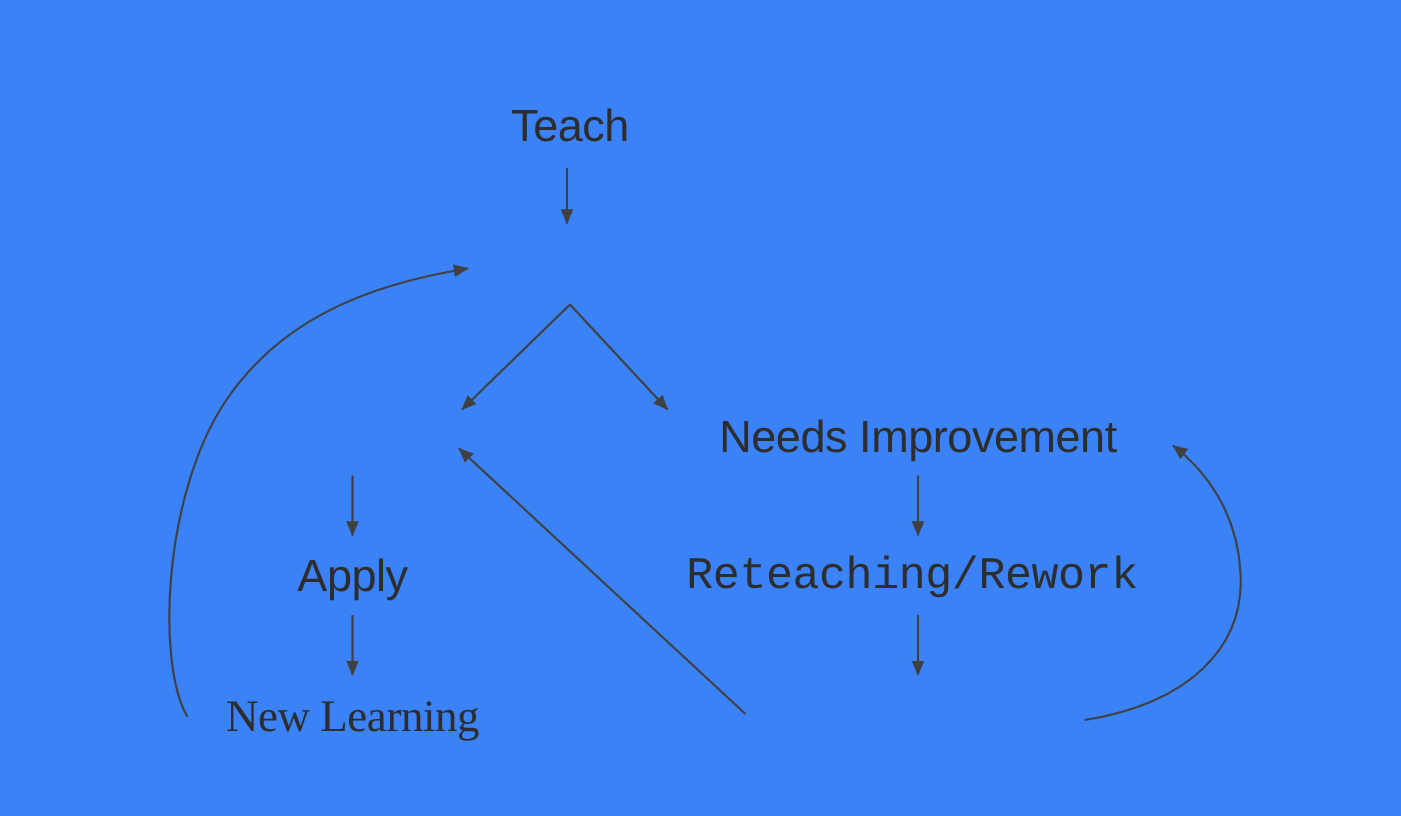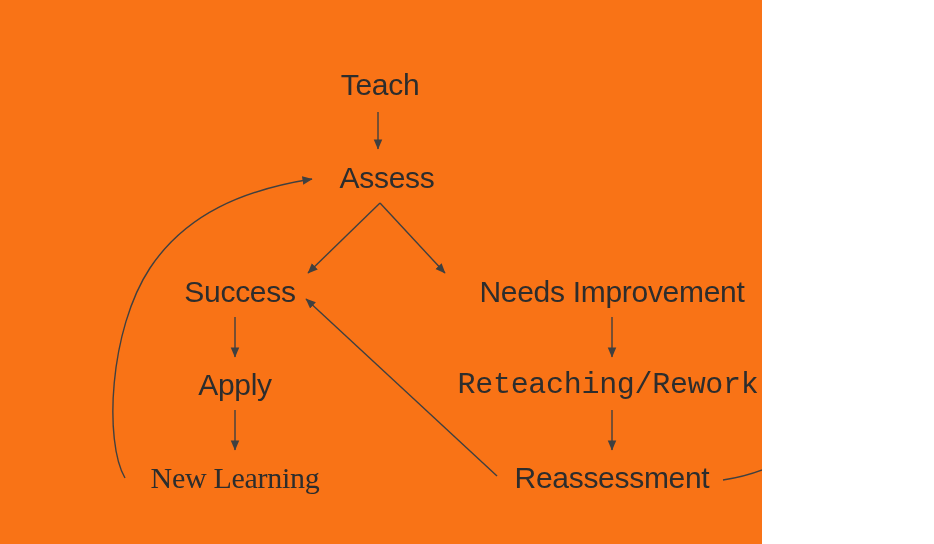--- a/index.html
+++ b/index.html
@@ -2,23 +2,23 @@
 <html><head>
 <meta charset="utf-8">
 <style>
   html, body {
     margin: 0;
     padding: 0;
     background: #ffffff;
   }
   #canvas {
     position: relative;
-    width: 762px;
+    width: 934px;
     height: 544px;
-    background: #f97316;
+    background: #3b82f6;
     overflow: hidden;
     font-family: "Liberation Sans", "DejaVu Sans", sans-serif;
   }
   #arrow-layer {
     position: absolute;
     left: 0;
     top: 0;
     width: 934px;
     height: 544px;
   }
@@ -74,27 +74,24 @@
 
     <path class="edge" d="M 497 476 L 306 299" marker-end="url(#arrowhead)"></path>
 
     <path class="edge" d="M 125 478 C 104 442, 109 330, 150 268 C 186 214, 243 190, 312 179" marker-end="url(#arrowhead)"></path>
 
     <path class="edge" d="M 723 480 C 792 469, 830 432, 827 382 C 825 341, 803 313, 782 297" marker-end="url(#arrowhead)"></path>
   </svg>
 
   <div class="node pos-teach">Teach</div>
 
-  <div class="node pos-assess">Assess</div>
 
-  <div class="node pos-success">Success</div>
 
   <div class="node pos-apply">Apply</div>
 
   <div class="node pos-needs">Needs Improvement</div>
 
   <div class="node pos-reteaching">Reteaching/Rework</div>
 
   <div class="node pos-new-learning">New Learning</div>
 
-  <div class="node pos-reassessment">Reassessment</div>
 
 </div>
 
 </body></html>

